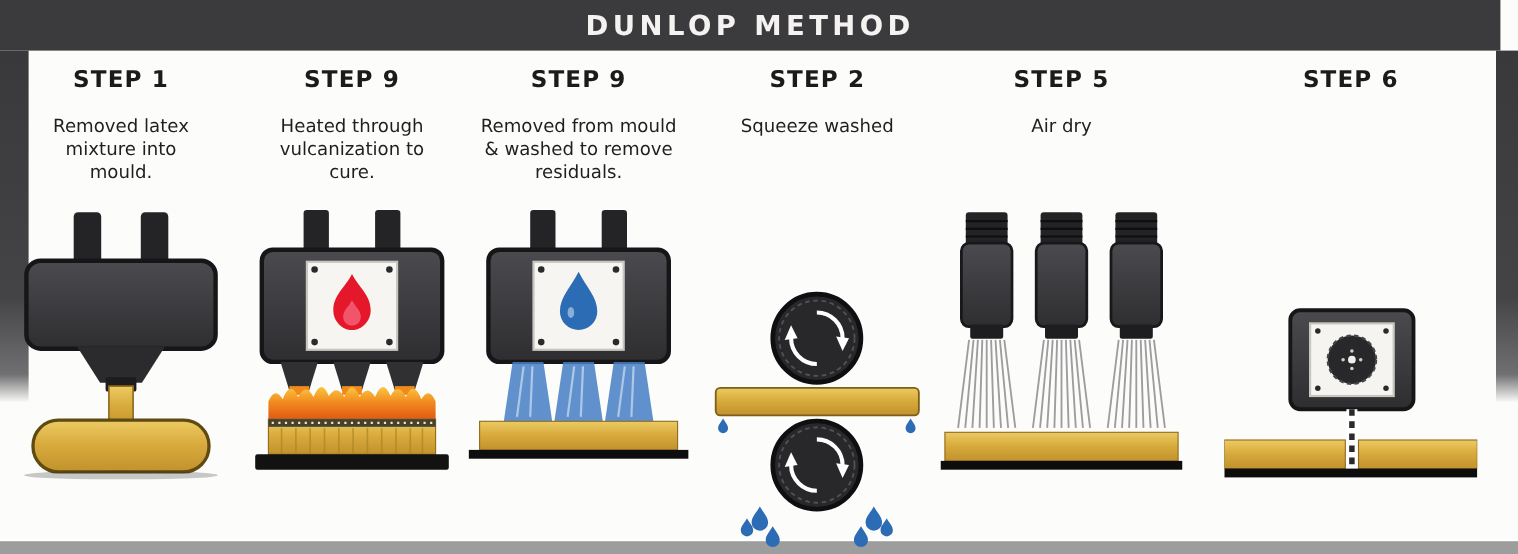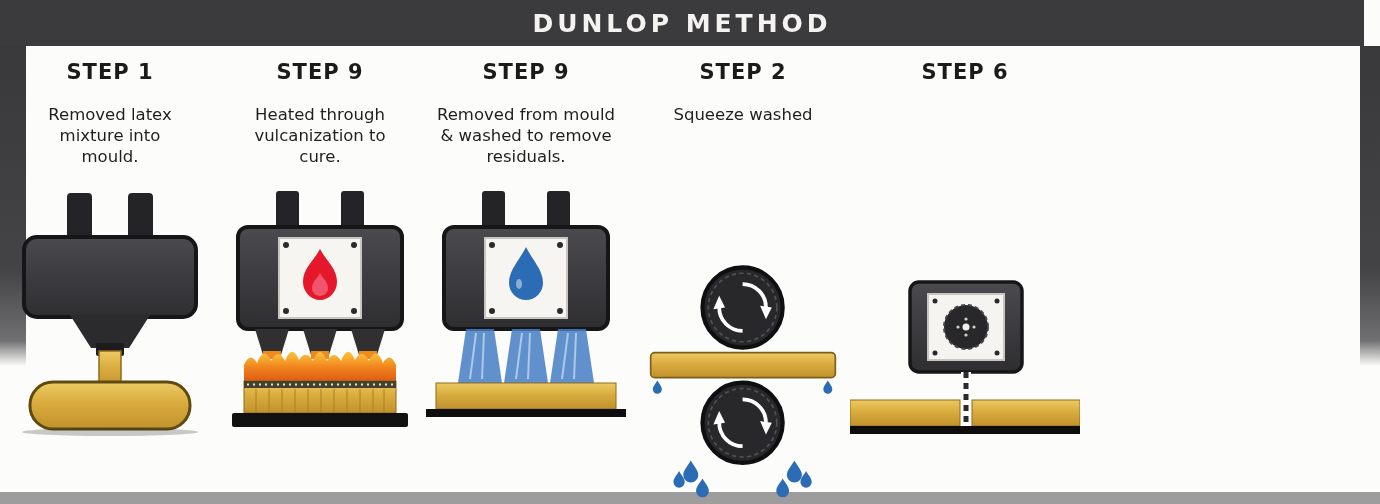--- a/index.html
+++ b/index.html
@@ -235,20 +235,42 @@
             <use href="#dropPath" transform="translate(174,258)"></use>
             <use href="#dropPath" transform="translate(188,268) scale(0.75)"></use>
             <use href="#dropPath" transform="translate(160,278) scale(0.85)"></use>
             <use href="#dropPath" transform="translate(10,158) scale(0.6)"></use>
             <use href="#dropPath" transform="translate(214,158) scale(0.6)"></use>
           </g>
         </svg>
       </div>
     </section>
 
+    <section class="step step-5">
+      <h2 class="step-label">STEP 5</h2>
+      <p class="step-desc">Air dry</p>
+      <div class="art">
+        <svg class="art-svg" viewBox="0 0 220 245" width="220" height="245">
+          <g>
+            <use href="#dryerUnit" x="42" y="2"></use>
+            <use href="#dryerUnit" x="110" y="2"></use>
+            <use href="#dryerUnit" x="178" y="2"></use>
+          </g>
+          <g>
+            <use href="#bristleSet" x="42" y="118"></use>
+            <use href="#bristleSet" x="110" y="118"></use>
+            <use href="#bristleSet" x="178" y="118"></use>
+          </g>
+          <g>
+            <rect x="4" y="202" width="212" height="26" fill="url(#goldGrad)" stroke="#8e6a1c" stroke-width="1"></rect>
+            <rect x="0" y="228" width="220" height="8" fill="#0d0d0d"></rect>
+          </g>
+        </svg>
+      </div>
+    </section>
 
     <section class="step step-6">
       <h2 class="step-label">STEP 6</h2>
       <div class="art">
         <svg class="art-svg" viewBox="0 0 230 158" width="230" height="158">
           <g>
             <rect x="60" y="4" width="112" height="90" rx="9" fill="url(#machineGrad)" stroke="#161618" stroke-width="3.5"></rect>
             <rect x="78" y="16" width="76" height="66" fill="#f5f4f0" stroke="#c7c6c0" stroke-width="2"></rect>
             <circle cx="85" cy="23" r="2.5" fill="#2a2a2d"></circle>
               <circle cx="147" cy="23" r="2.5" fill="#2a2a2d"></circle>

